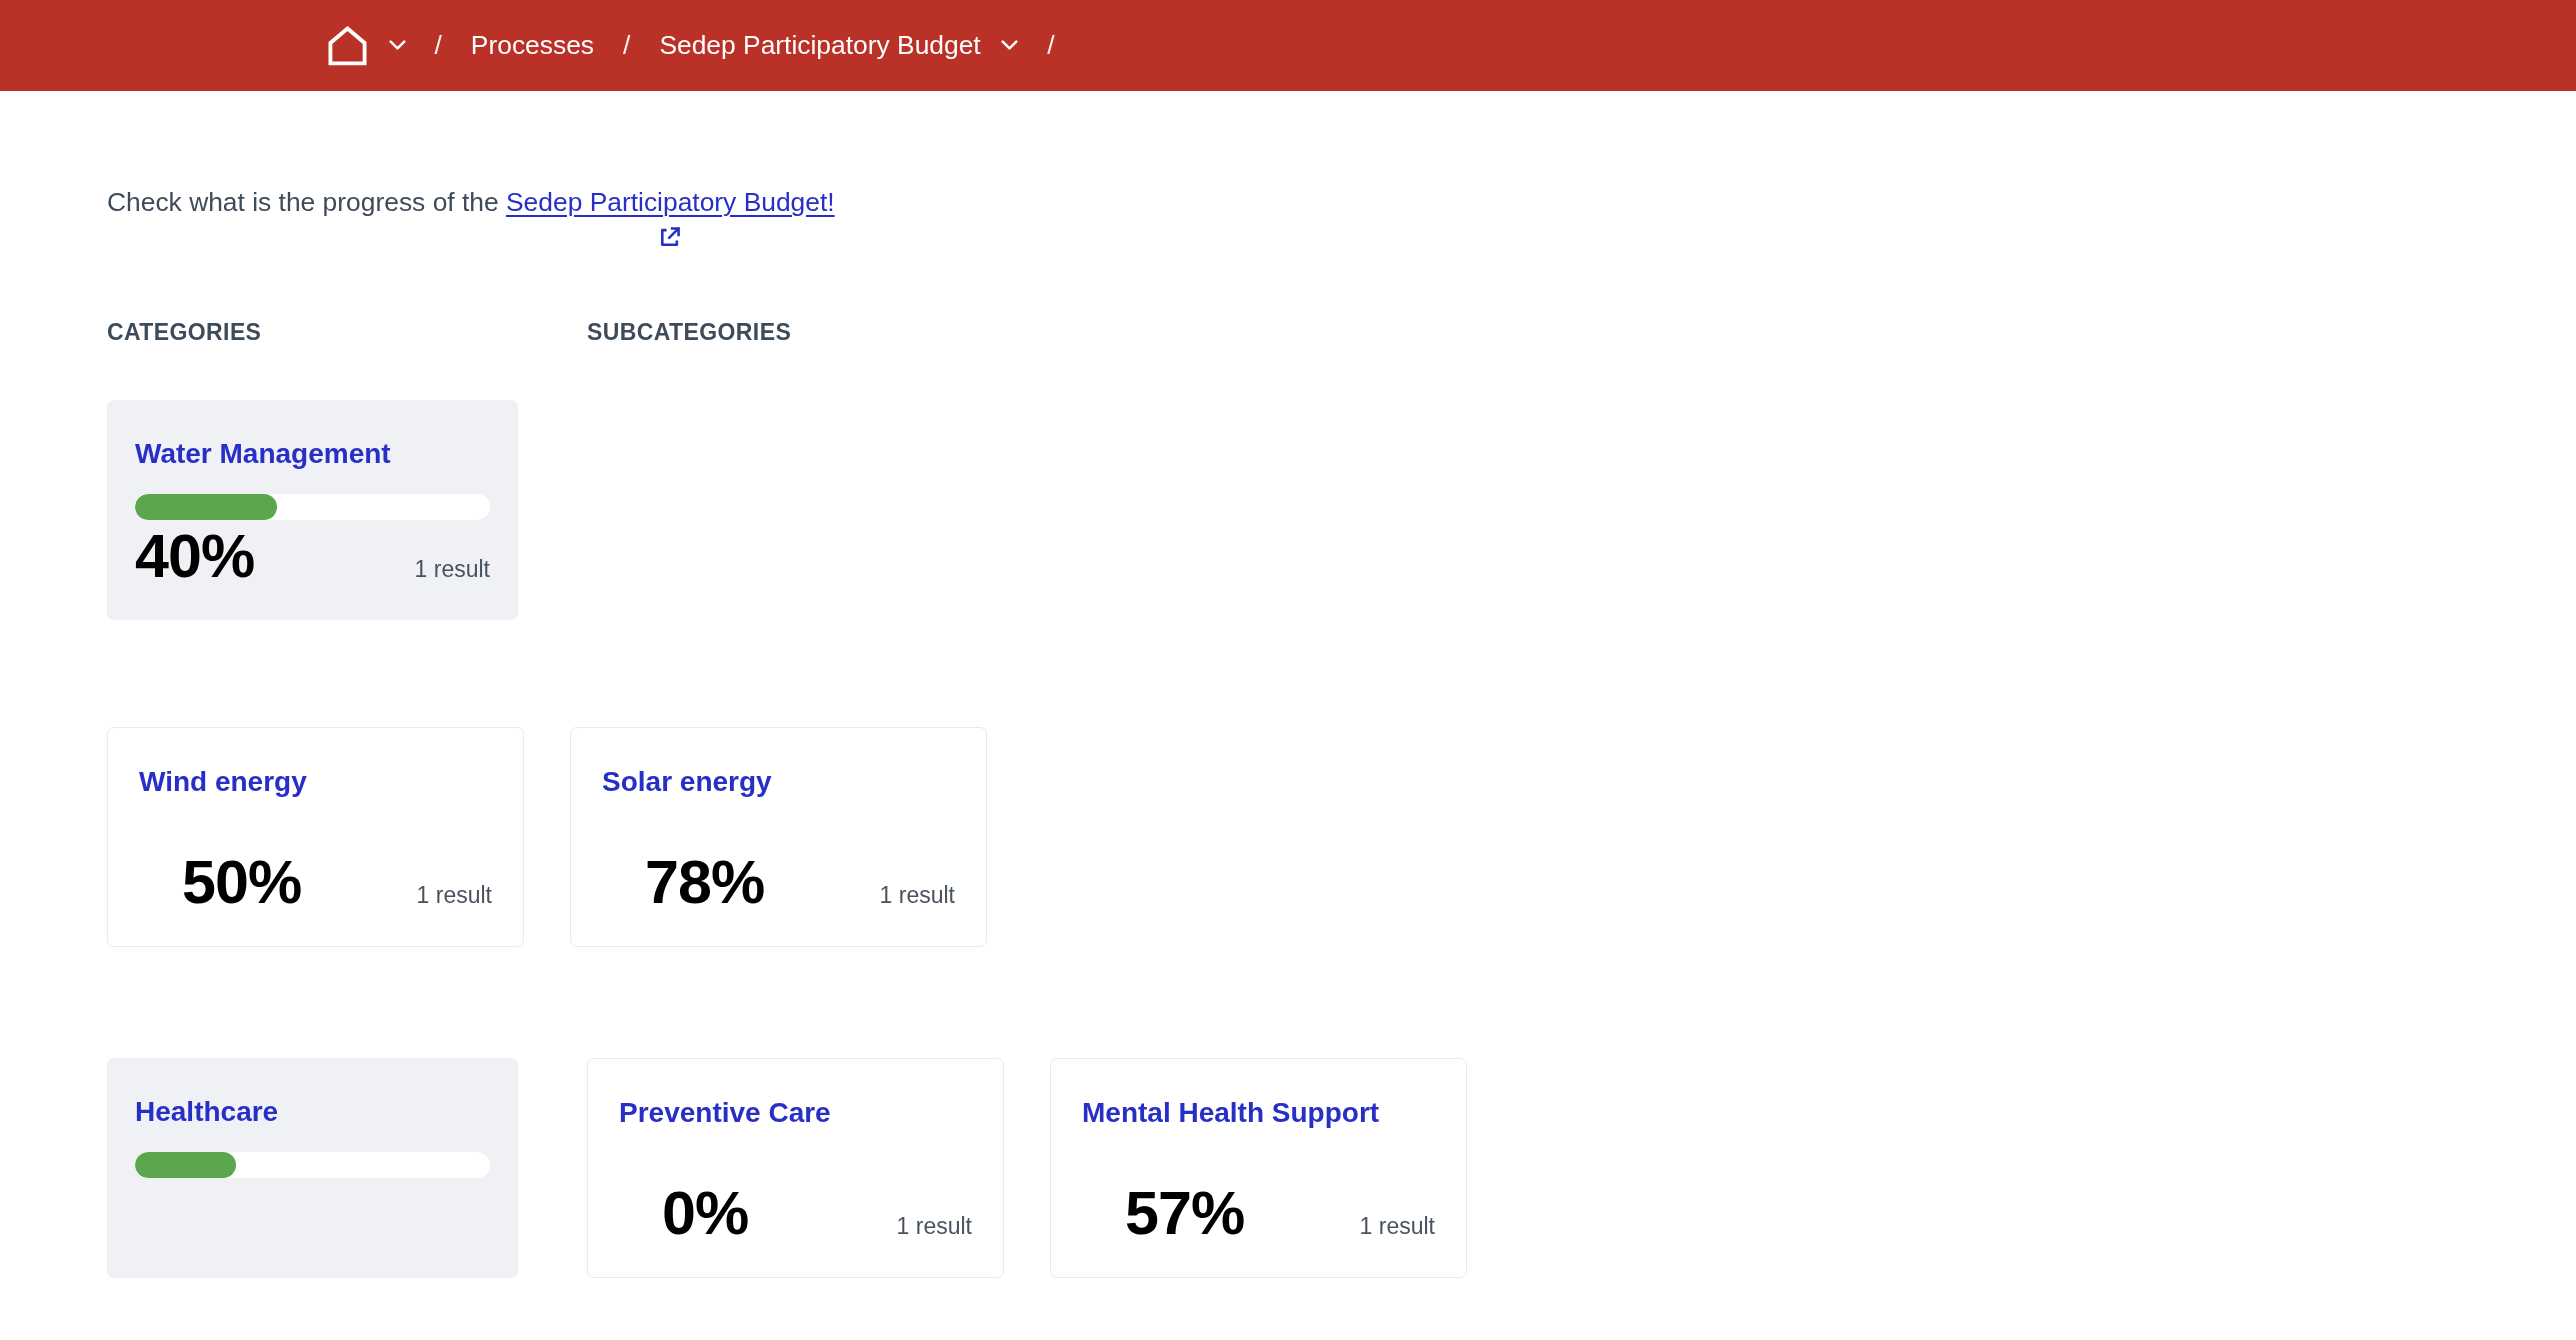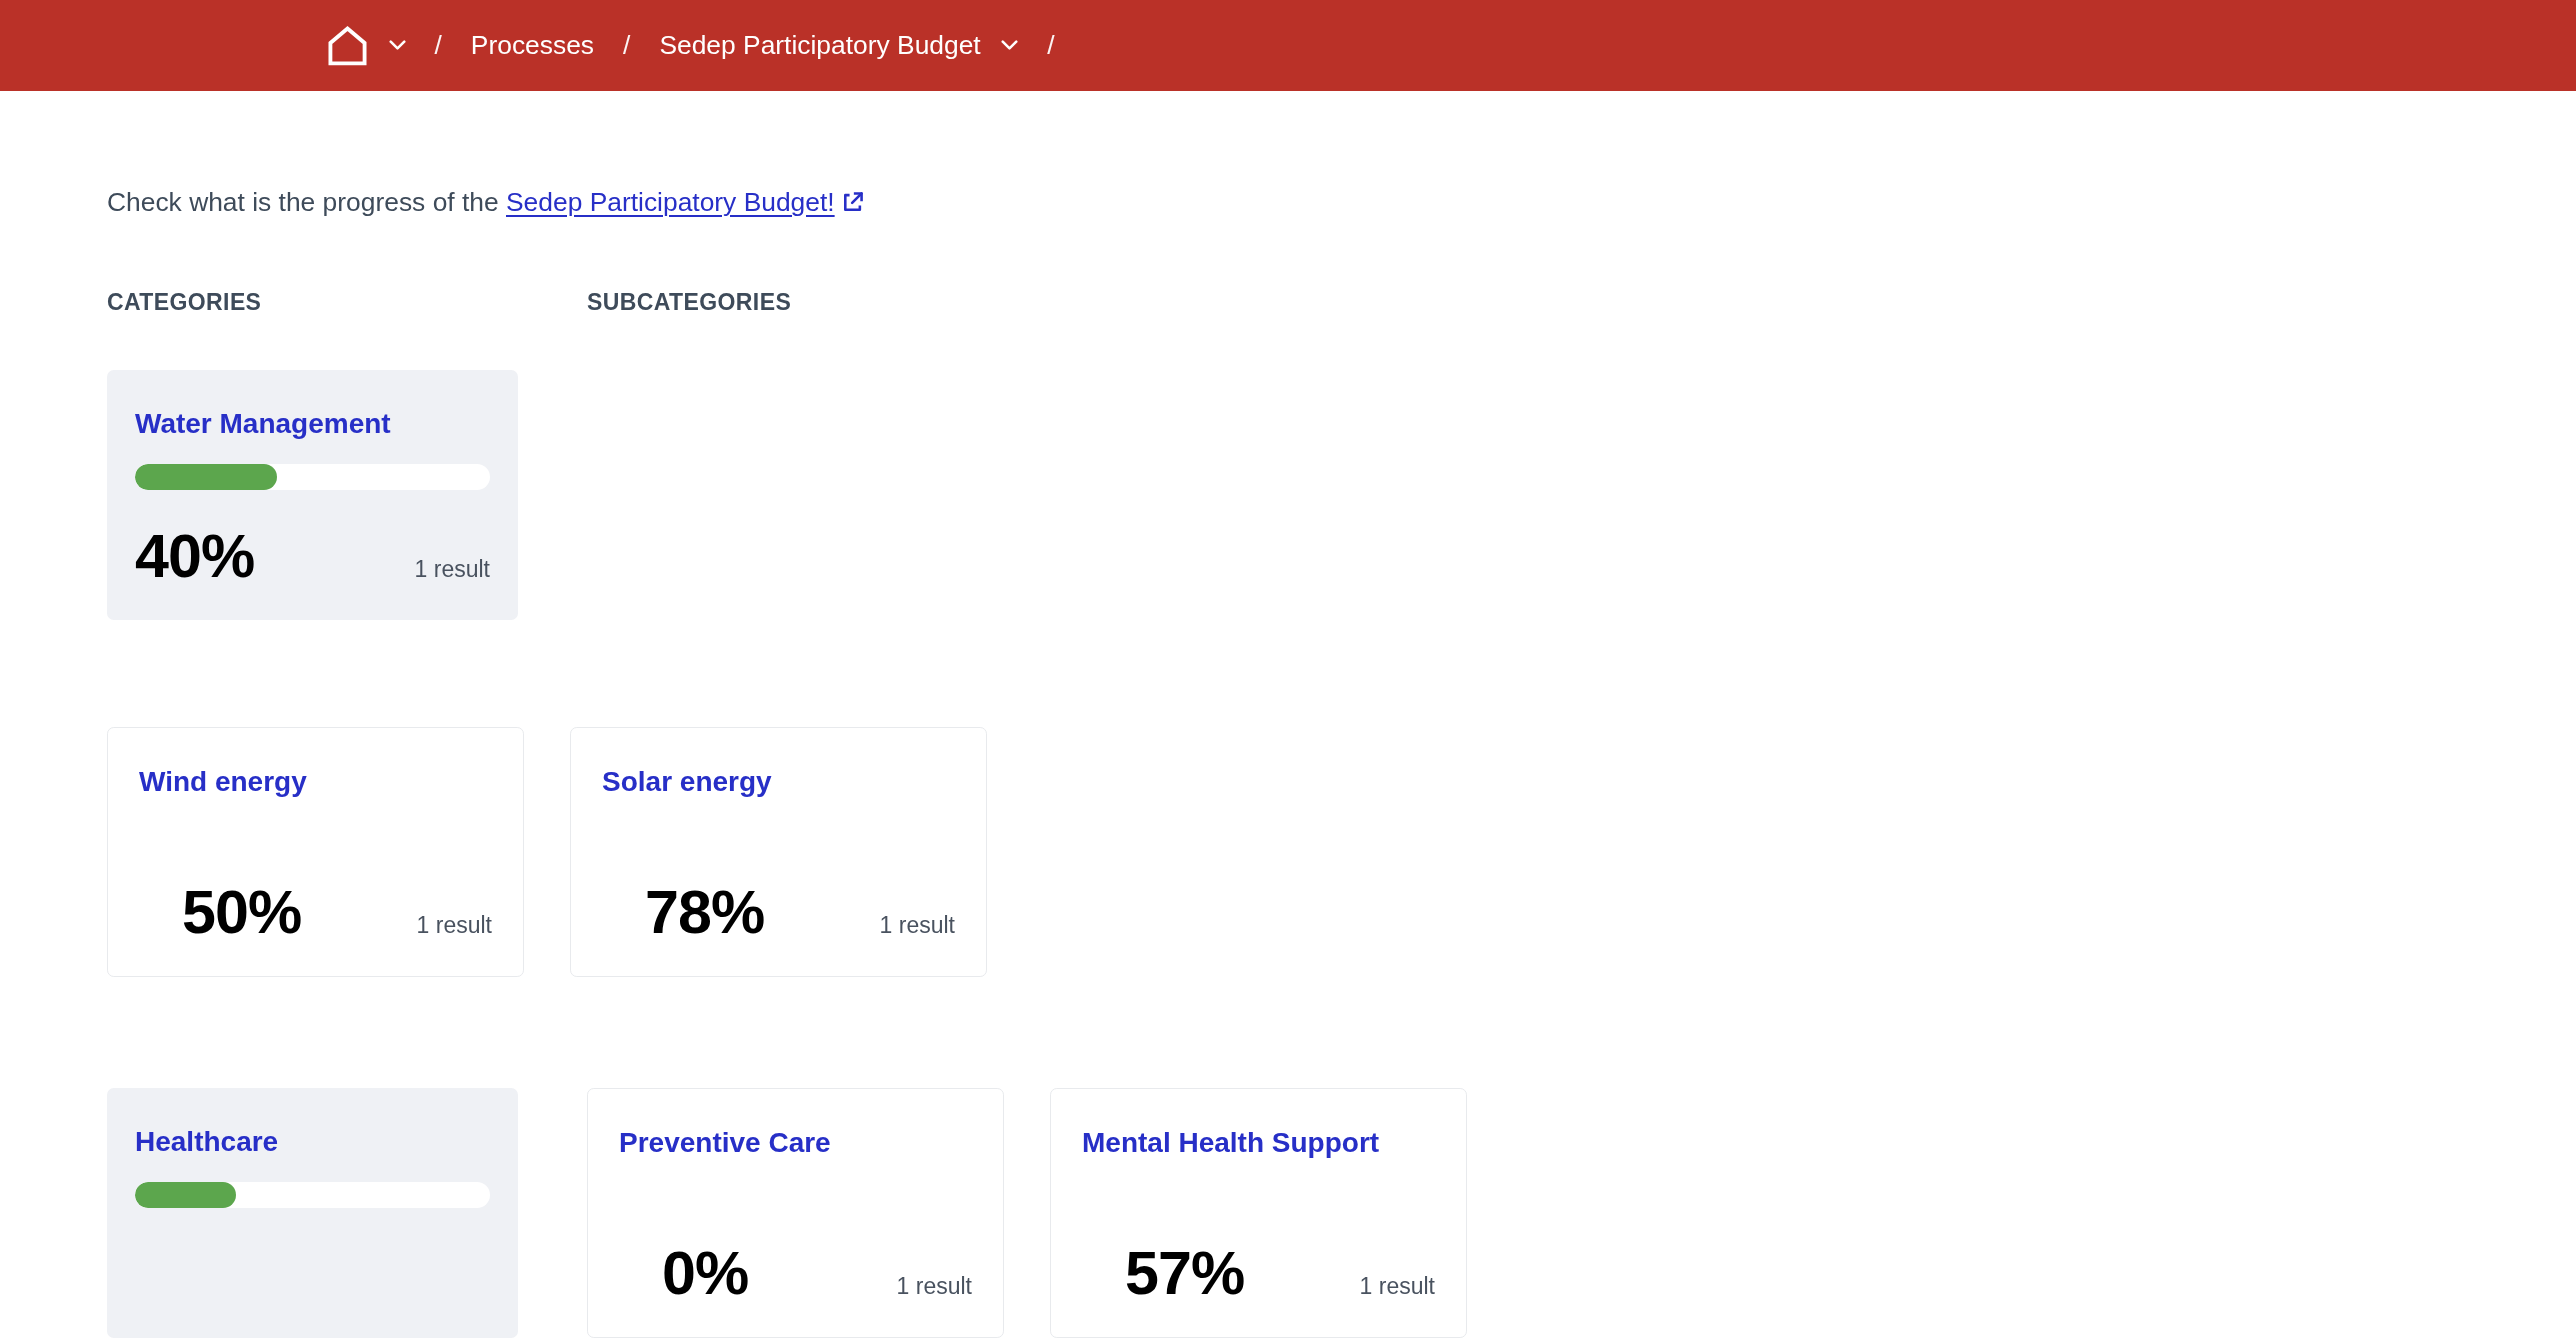--- a/index.html
+++ b/index.html
@@ -48,33 +48,33 @@
   .search-box input{
     flex:1;border:none;outline:none;background:transparent;font-size:25.6px;
     color:#3E4B5A;font-family:inherit;min-width:0;
   }
   .search-box input::placeholder{color:#6E7680;}
   
   .main{flex:1;box-sizing:border-box;background:#ffffff;padding:94px 0 5px 107px;}
   .intro{margin:0;font-size:26.4px;line-height:34px;color:#3E4B5A;}
   .intro a{
     color:#272FC7;text-decoration:underline;text-underline-offset:4.3px;
-    text-decoration-thickness:1.7px;cursor:pointer;display:inline-flex;align-items:center;gap:6px;
+    text-decoration-thickness:1.7px;cursor:pointer;display:inline-flex;align-items:center;gap:6px;flex-direction:column;
   }
   .col-labels{display:flex;margin-top:69px;}
   .col-label{
     font-size:23px;line-height:28px;font-weight:700;color:#3E4B5A;letter-spacing:0.4px;
   }
   .col-label.first{width:480px;}
   .cards-row{display:flex;}
   .row-1{margin-top:54px;}
   .row-2{margin-top:107px;}
   .row-3{margin-top:111px;}
   .card{
-    height:250px;box-sizing:border-box;border-radius:6.8px;position:relative;
+    height:220px;box-sizing:border-box;border-radius:6.8px;position:relative;
     padding:36px 28px 0;
   }
   .cat-card{width:411px;background:#EFF1F5;margin-right:69px;}
   .sub-card{width:417px;background:#ffffff;border:1.7px solid #E8EAED;margin-right:46px;padding:36px 31px 0;}
   .card-title{
     font-size:28px;line-height:35px;font-weight:700;color:#272FC7;
     text-decoration:none;cursor:pointer;display:inline-block;
   }
   .card .track{margin-top:23px;height:26.4px;background:#ffffff;}
   .card-bottom{

